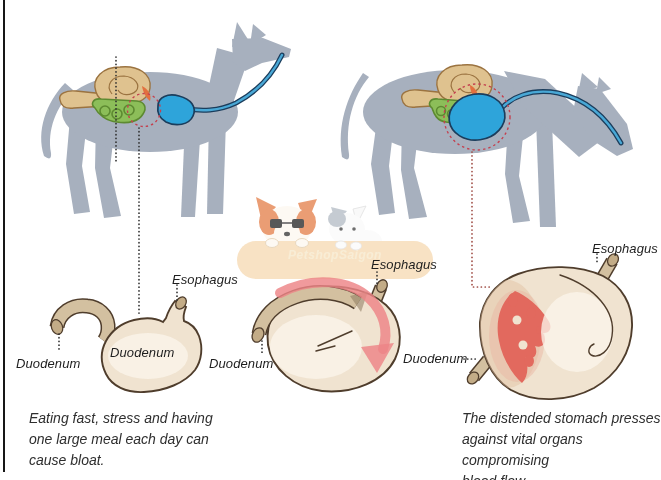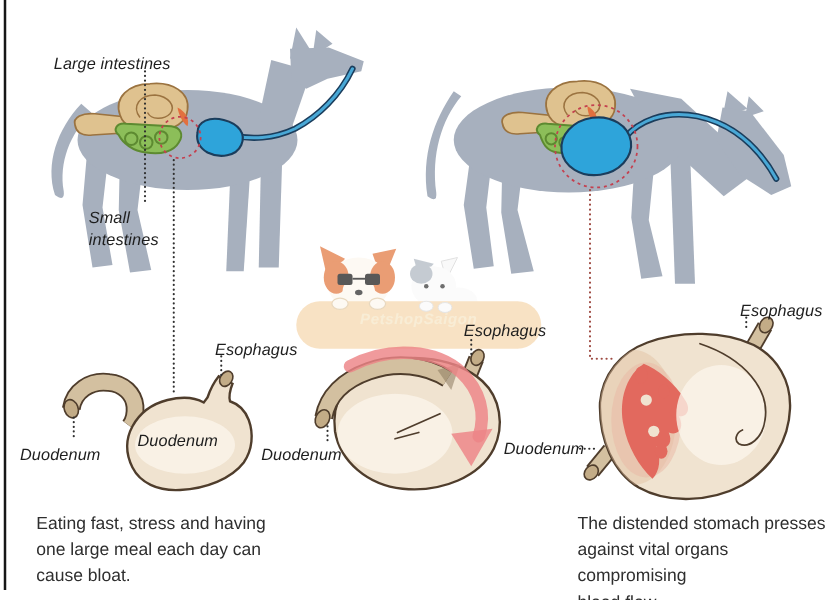--- a/index.html
+++ b/index.html
@@ -32,21 +32,21 @@
   .hl{fill:var(--c-stomach-highlight);opacity:.78;}
   .crease{fill:none;stroke:var(--c-stomach-outline);stroke-width:1.4;stroke-linecap:round;}
   .dotline{fill:none;stroke:var(--c-connector-dark);stroke-width:1.7;stroke-dasharray:.1 3.6;stroke-linecap:round;}
   .dotline-red{fill:none;stroke:var(--c-connector-red);stroke-width:1.7;stroke-dasharray:.1 3.8;stroke-linecap:round;}
   .dotcircle{fill:none;stroke:var(--c-dotted-circle-red);stroke-width:1.4;stroke-dasharray:2.4 3;}
   .arrowred{fill:var(--c-arrow-red);opacity:.82;}
   .arrowstroke{fill:none;stroke:var(--c-arrow-red);stroke-width:10;stroke-linecap:round;opacity:.82;}
   .patch{fill:var(--c-patch-red);}
   .label{position:absolute;font-style:italic;font-size:13px;color:var(--c-label-text);
          white-space:pre-line;line-height:1.38;letter-spacing:.1px;}
-  .caption{position:absolute;font-size:14px;color:var(--c-caption-text);white-space:pre-line;line-height:1.5;}
+  .caption{position:absolute;font-size:14px;color:var(--c-caption-text);white-space:pre-line;line-height:1.5;font-style:italic;}
   .wm-text{position:absolute;left:238px;top:248px;width:194px;text-align:center;font-weight:bold;
            font-style:italic;font-size:12px;color:var(--c-watermark-text-color);letter-spacing:.5px;opacity:.95;}
 </style>
 </head>
 <body>
 
 <div class="canvas">
 
   <svg width="661" height="480" viewBox="0 0 661 480">
     <defs>
@@ -189,23 +189,20 @@
       <path class="dotline" d="M 59 334 V 352"></path>
       <path class="dotline" d="M 377 272 V 286"></path>
       <path class="dotline" d="M 262 341 V 354"></path>
       <path class="dotline" d="M 597 254 V 262"></path>
       <path class="dotline" d="M 464 359 H 478"></path>
     </g>
   </svg>
 
   <div class="edge-bar"></div>
 
-  <div class="label" style="left:43px;top:42px;">Large intestines</div>
-  <div class="label" style="left:71px;top:165px;">Small
-intestines</div>
 
   <div class="label" style="left:172px;top:271px;">Esophagus</div>
   <div class="label" style="left:110px;top:344px;">Duodenum</div>
   <div class="label" style="left:16px;top:355px;">Duodenum</div>
 
   <div class="label" style="left:371px;top:256px;">Esophagus</div>
   <div class="label" style="left:209px;top:355px;">Duodenum</div>
 
   <div class="label" style="left:592px;top:240px;">Esophagus</div>
   <div class="label" style="left:403px;top:350px;">Duodenum</div>

